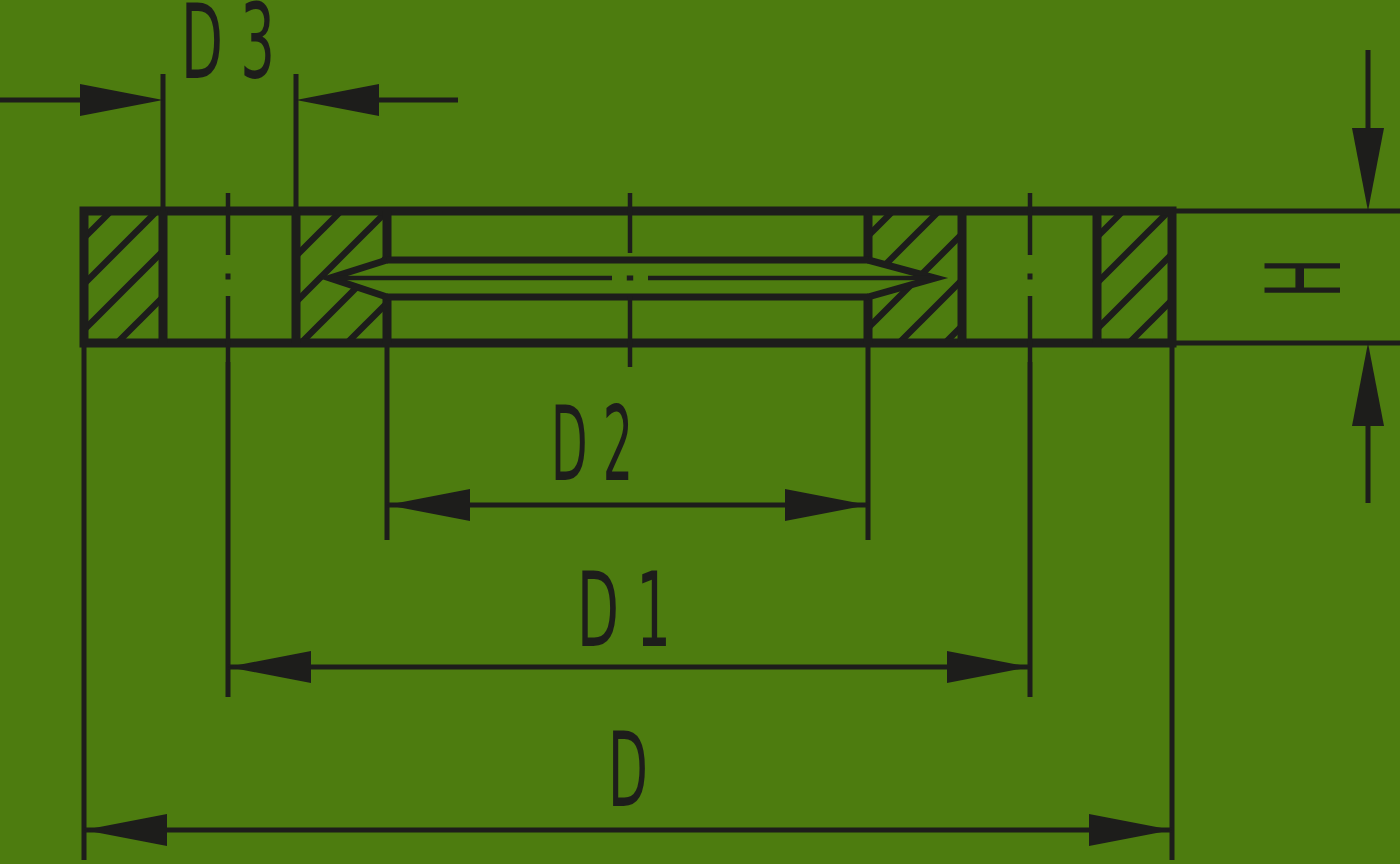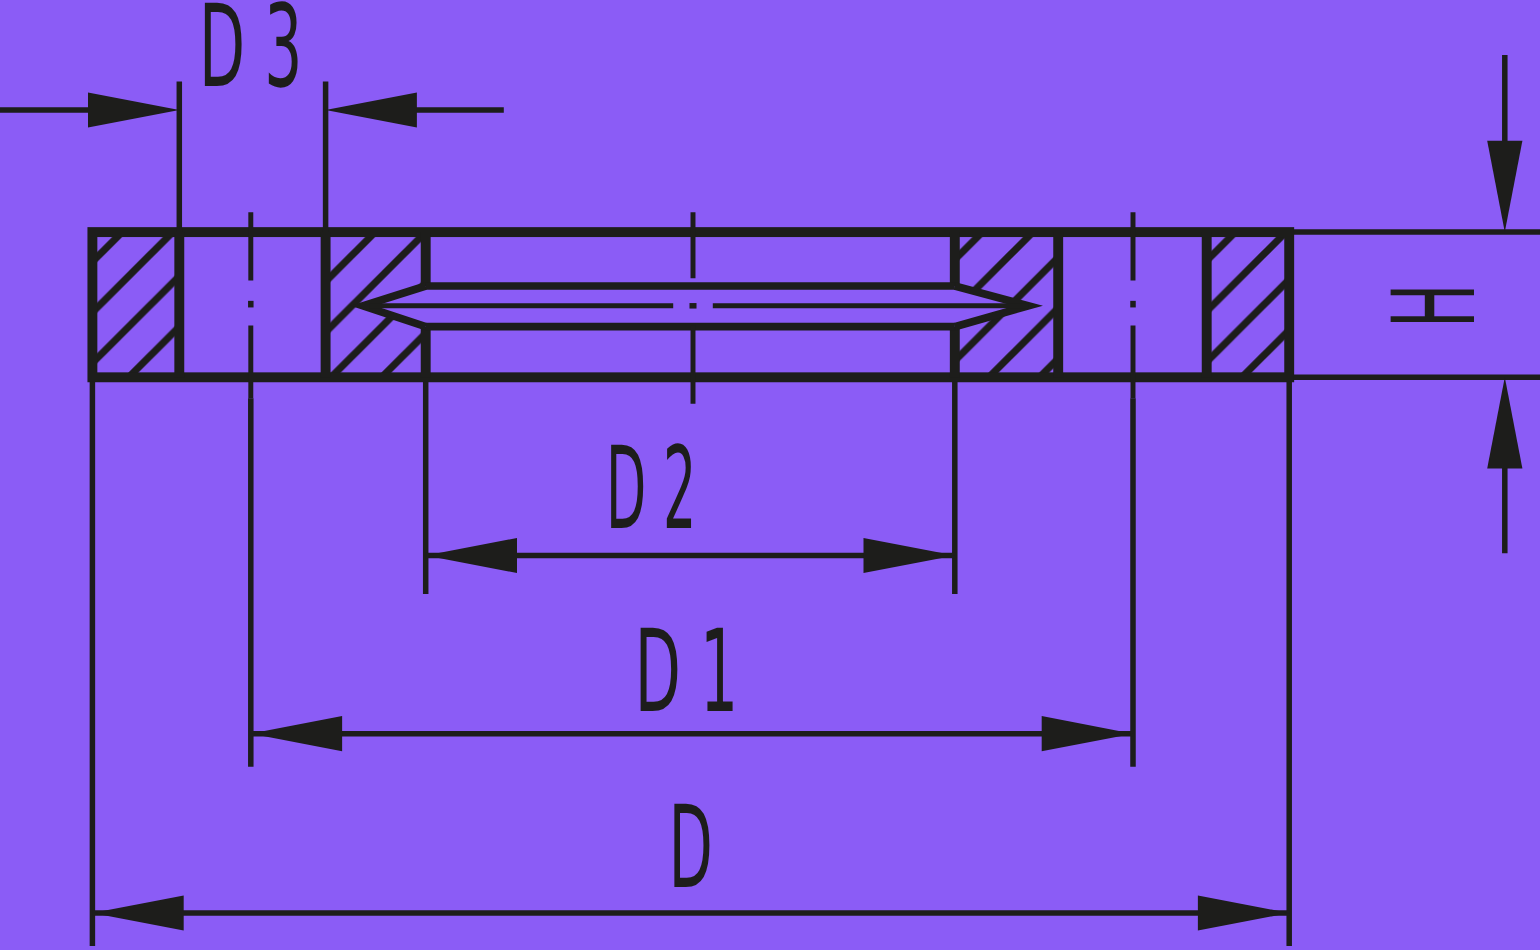--- a/index.html
+++ b/index.html
@@ -1,20 +1,20 @@
 <!DOCTYPE html>
 <html><head>
 <meta charset="utf-8">
 <style>
   html, body { margin: 0; padding: 0; background: #ffffff; }
   .canvas {
     position: relative;
     width: 1400px;
     height: 864px;
-    background: #8b5cf6;
+    background: #4d7c0f;
     overflow: hidden;
     font-family: "DejaVu Sans", "Liberation Sans", sans-serif;
   }
   svg text {
     font-family: "DejaVu Sans", "Liberation Sans", sans-serif;
     font-size: 104px;
     fill: #1d1d1b;
   }
   .sline  { stroke: #1d1d1b; fill: none; }
   .arrow  { fill: #1d1d1b; stroke: none; }

